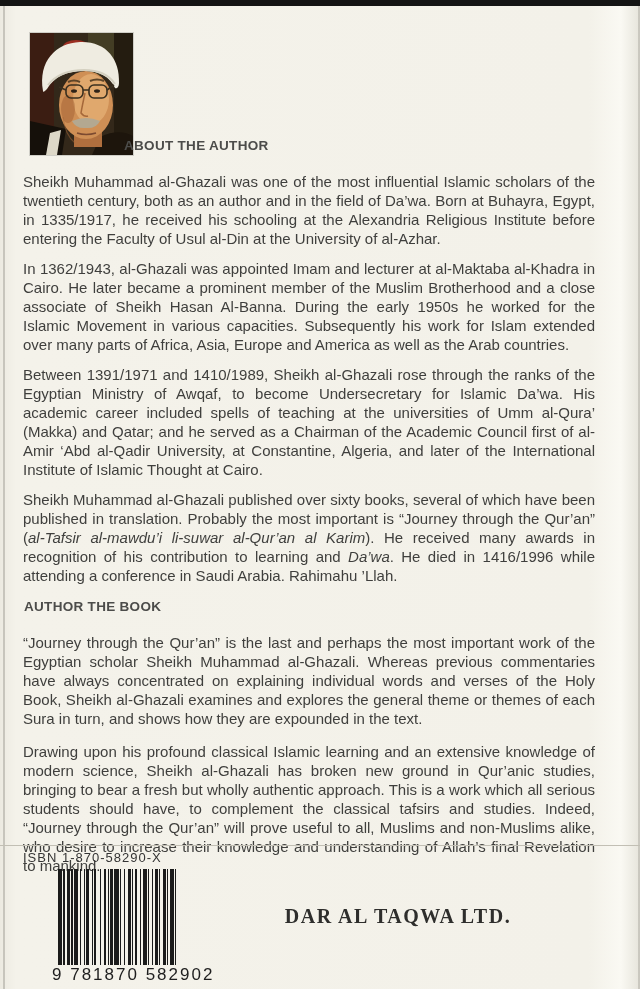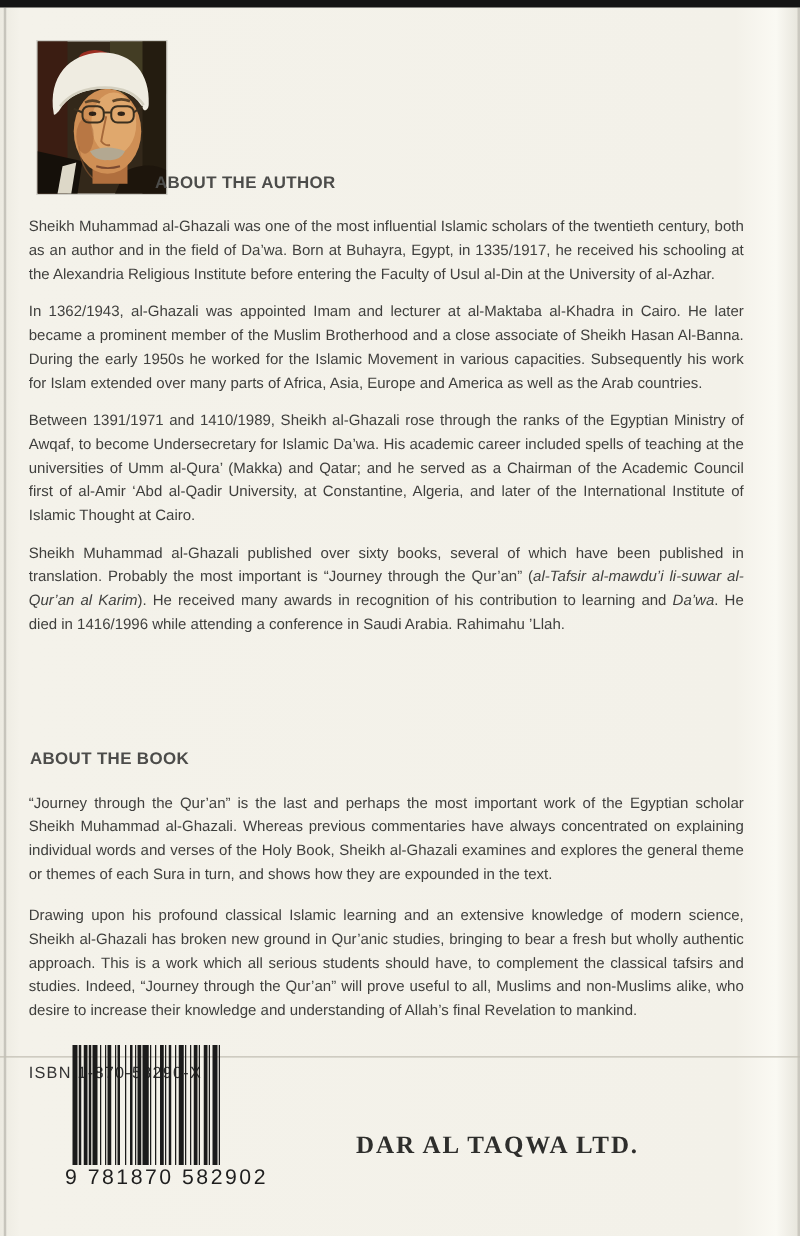--- a/index.html
+++ b/index.html
@@ -18,28 +18,28 @@
 
   .sec-heading{
     position:absolute;font-size:13.5px;font-weight:bold;color:#4c4c4a;letter-spacing:.3px;text-align:right;
   }
   .h-author{left:124px;top:138px;}
   .h-book{left:24px;top:599px;}
 
   .text-col{position:absolute;left:23px;width:572px;}
   .text-author{top:172px;}
   .text-book{top:633px;}
-  .text-col p{margin:0 0 11px;font-size:12px;line-height:19px;text-align:justify;color:#3f3f3d;}
+  .text-col p{margin:0 0 11px;font-size:15px;line-height:19px;text-align:justify;color:#3f3f3d;}
   .text-book p{margin:0 0 14px;}
   .it{font-style:italic;}
 
   .rule{position:absolute;left:0;top:845px;width:640px;height:1px;background:#c2bfb4;}
 
   .isbn{position:absolute;left:23px;top:850px;font-size:13px;letter-spacing:1px;color:#343434;text-align:center;}
-  .barcode{position:absolute;left:18px;top:836px;width:132px;padding-left:40px;}
+  .barcode{position:absolute;left:18px;top:869px;width:132px;padding-left:40px;}
   .bars{display:flex;height:96px;}
   .bars span{flex:0 0 auto;height:100%;}
   .digits{font-size:17px;letter-spacing:2px;color:#1e1e1e;margin-top:0;white-space:nowrap;margin-left:-6px;}
 
   .publisher{
     position:absolute;left:237px;top:905px;width:322px;text-align:center;
     font-family:"Liberation Serif",serif;color:#2e2e2c;
   }
   .pub-name{font-size:20px;font-weight:bold;letter-spacing:1.5px;margin-bottom:2px;white-space:nowrap;}
   .pub-line{font-size:19.5px;line-height:22px;white-space:nowrap;}
@@ -84,21 +84,21 @@
 
   <div class="sec-heading h-author">ABOUT THE AUTHOR</div>
 
   <div class="text-col text-author">
     <p>Sheikh Muhammad al-Ghazali was one of the most influential Islamic scholars of the twentieth century, both as an author and in the field of Da’wa. Born at Buhayra, Egypt, in 1335/1917, he received his schooling at the Alexandria Religious Institute before entering the Faculty of Usul al-Din at the University of al-Azhar.</p>
     <p>In 1362/1943, al-Ghazali was appointed Imam and lecturer at al-Maktaba al-Khadra in Cairo. He later became a prominent member of the Muslim Brotherhood and a close associate of Sheikh Hasan Al-Banna. During the early 1950s he worked for the Islamic Movement in various capacities. Subsequently his work for Islam extended over many parts of Africa, Asia, Europe and America as well as the Arab countries.</p>
     <p>Between 1391/1971 and 1410/1989, Sheikh al-Ghazali rose through the ranks of the Egyptian Ministry of Awqaf, to become Undersecretary for Islamic Da’wa. His academic career included spells of teaching at the universities of Umm al-Qura’ (Makka) and Qatar; and he served as a Chairman of the Academic Council first of al-Amir ‘Abd al-Qadir University, at Constantine, Algeria, and later of the International Institute of Islamic Thought at Cairo.</p>
     <p><span>Sheikh Muhammad al-Ghazali published over sixty books, several of which have been published in translation. Probably the most important is “Journey through the Qur’an” (</span><span class="it">al-Tafsir al-mawdu’i li-suwar al-Qur’an al Karim</span><span>). He received many awards in recognition of his contribution to learning and </span><span class="it">Da’wa</span><span>. He died in 1416/1996 while attending a conference in Saudi Arabia. Rahimahu ’Llah.</span></p>
   </div>
 
-  <div class="sec-heading h-book">ABOUT THE BOOK</div>
+  <div class="sec-heading h-book">AUTHOR THE BOOK</div>
 
   <div class="text-col text-book">
     <p>“Journey through the Qur’an” is the last and perhaps the most important work of the Egyptian scholar Sheikh Muhammad al-Ghazali. Whereas previous commentaries have always concentrated on explaining individual words and verses of the Holy Book, Sheikh al-Ghazali examines and explores the general theme or themes of each Sura in turn, and shows how they are expounded in the text.</p>
     <p>Drawing upon his profound classical Islamic learning and an extensive knowledge of modern science, Sheikh al-Ghazali has broken new ground in Qur’anic studies, bringing to bear a fresh but wholly authentic approach. This is a work which all serious students should have, to complement the classical tafsirs and studies. Indeed, “Journey through the Qur’an” will prove useful to all, Muslims and non-Muslims alike, who desire to increase their knowledge and understanding of Allah’s final Revelation to mankind.</p>
   </div>
 
   <div class="rule"></div>
 
   <div class="isbn">ISBN 1-870-58290-X</div>
 

